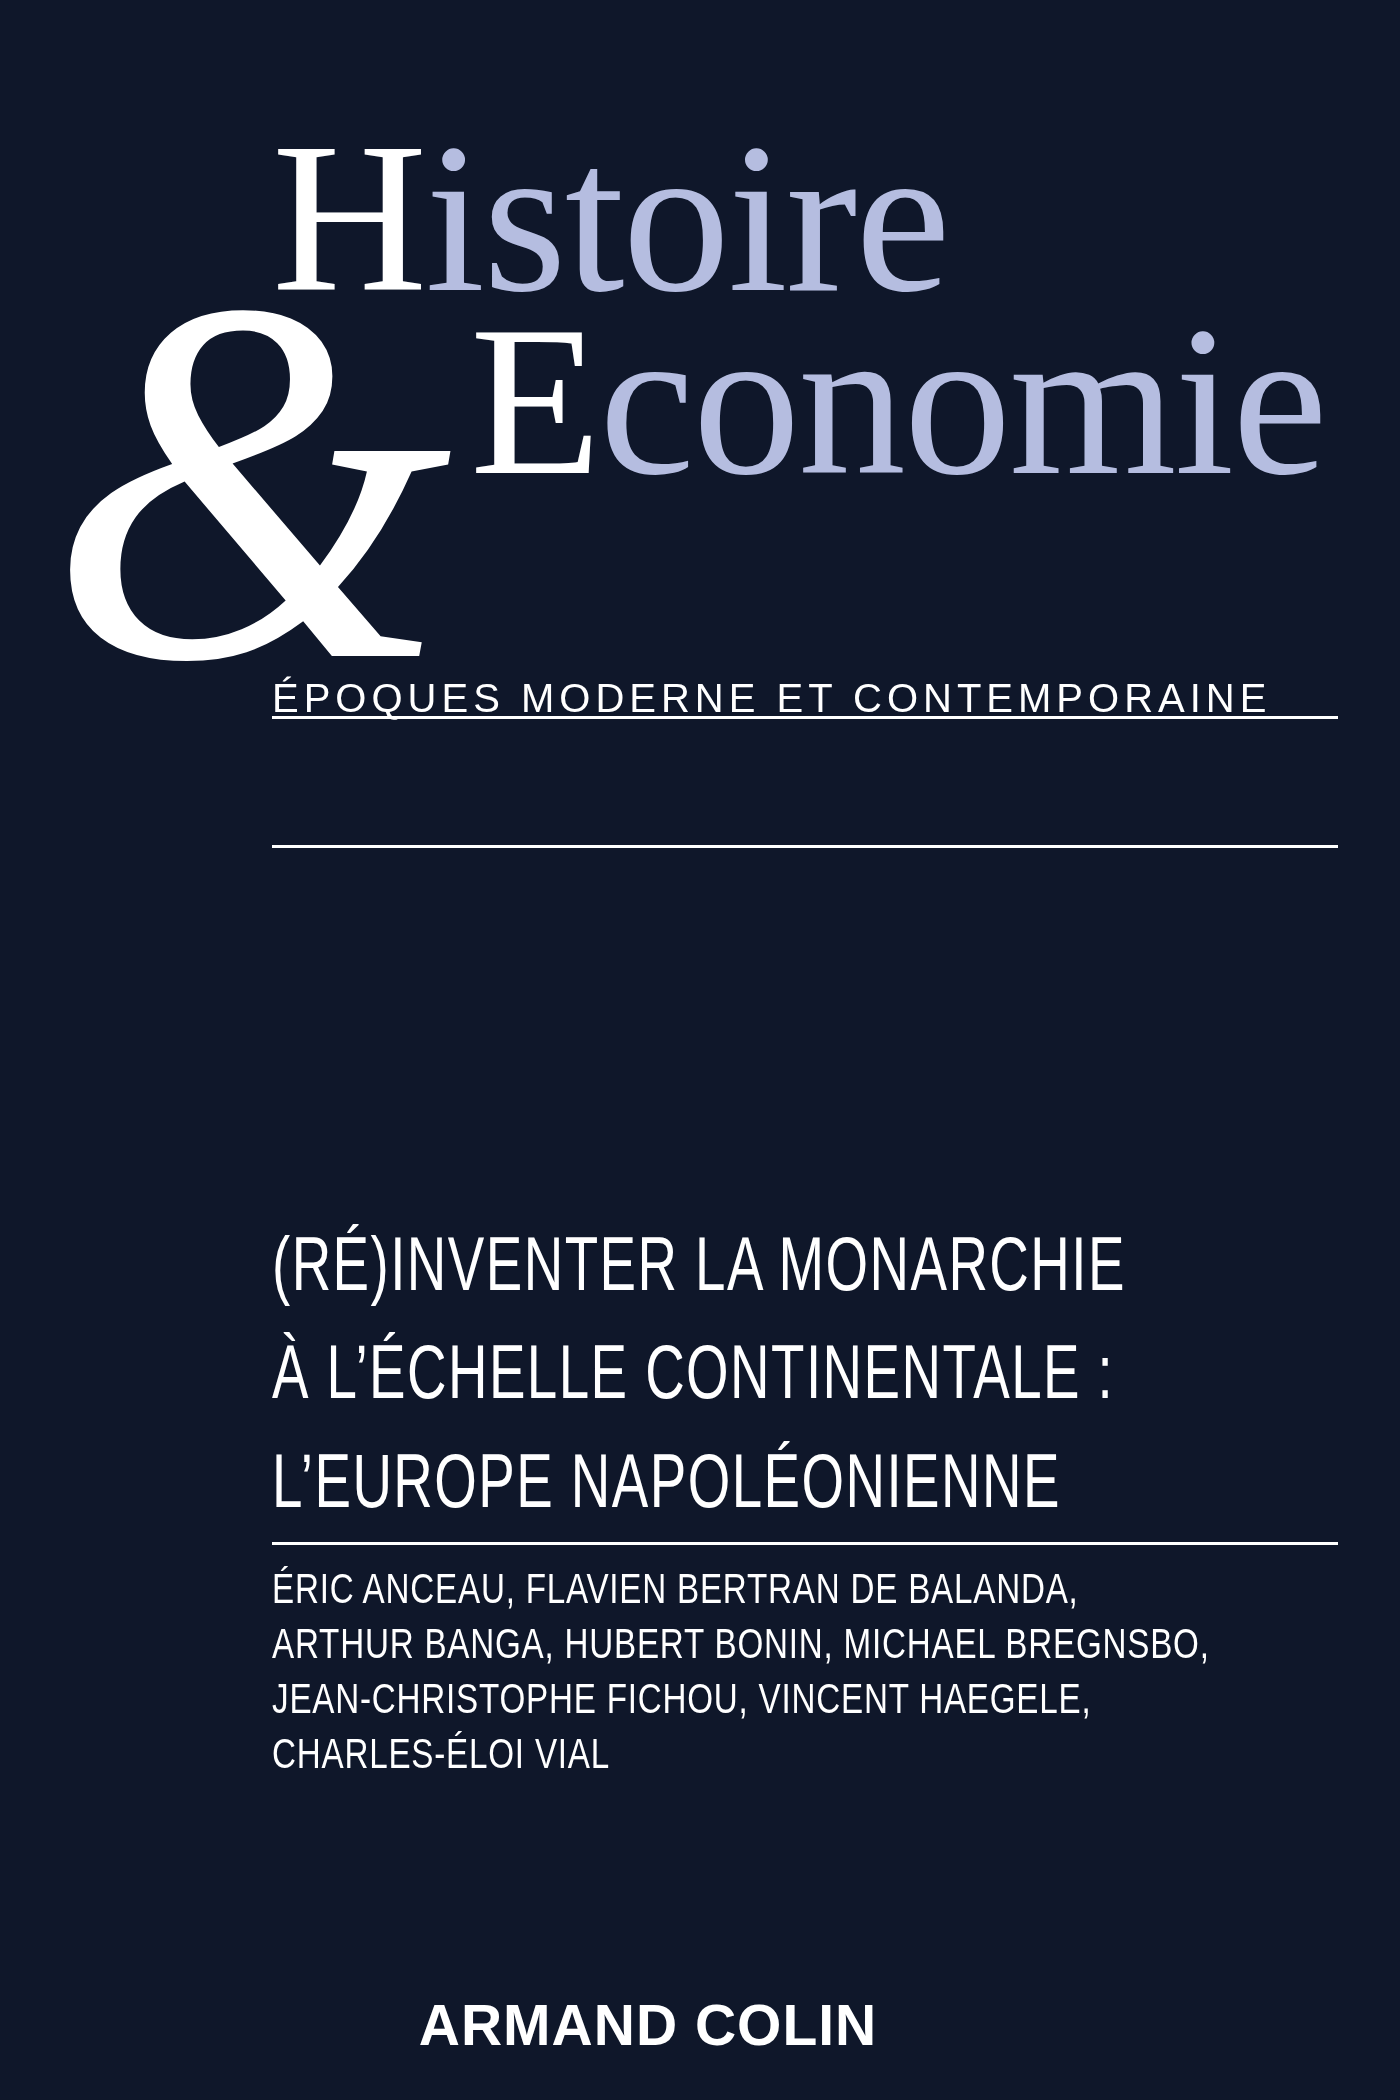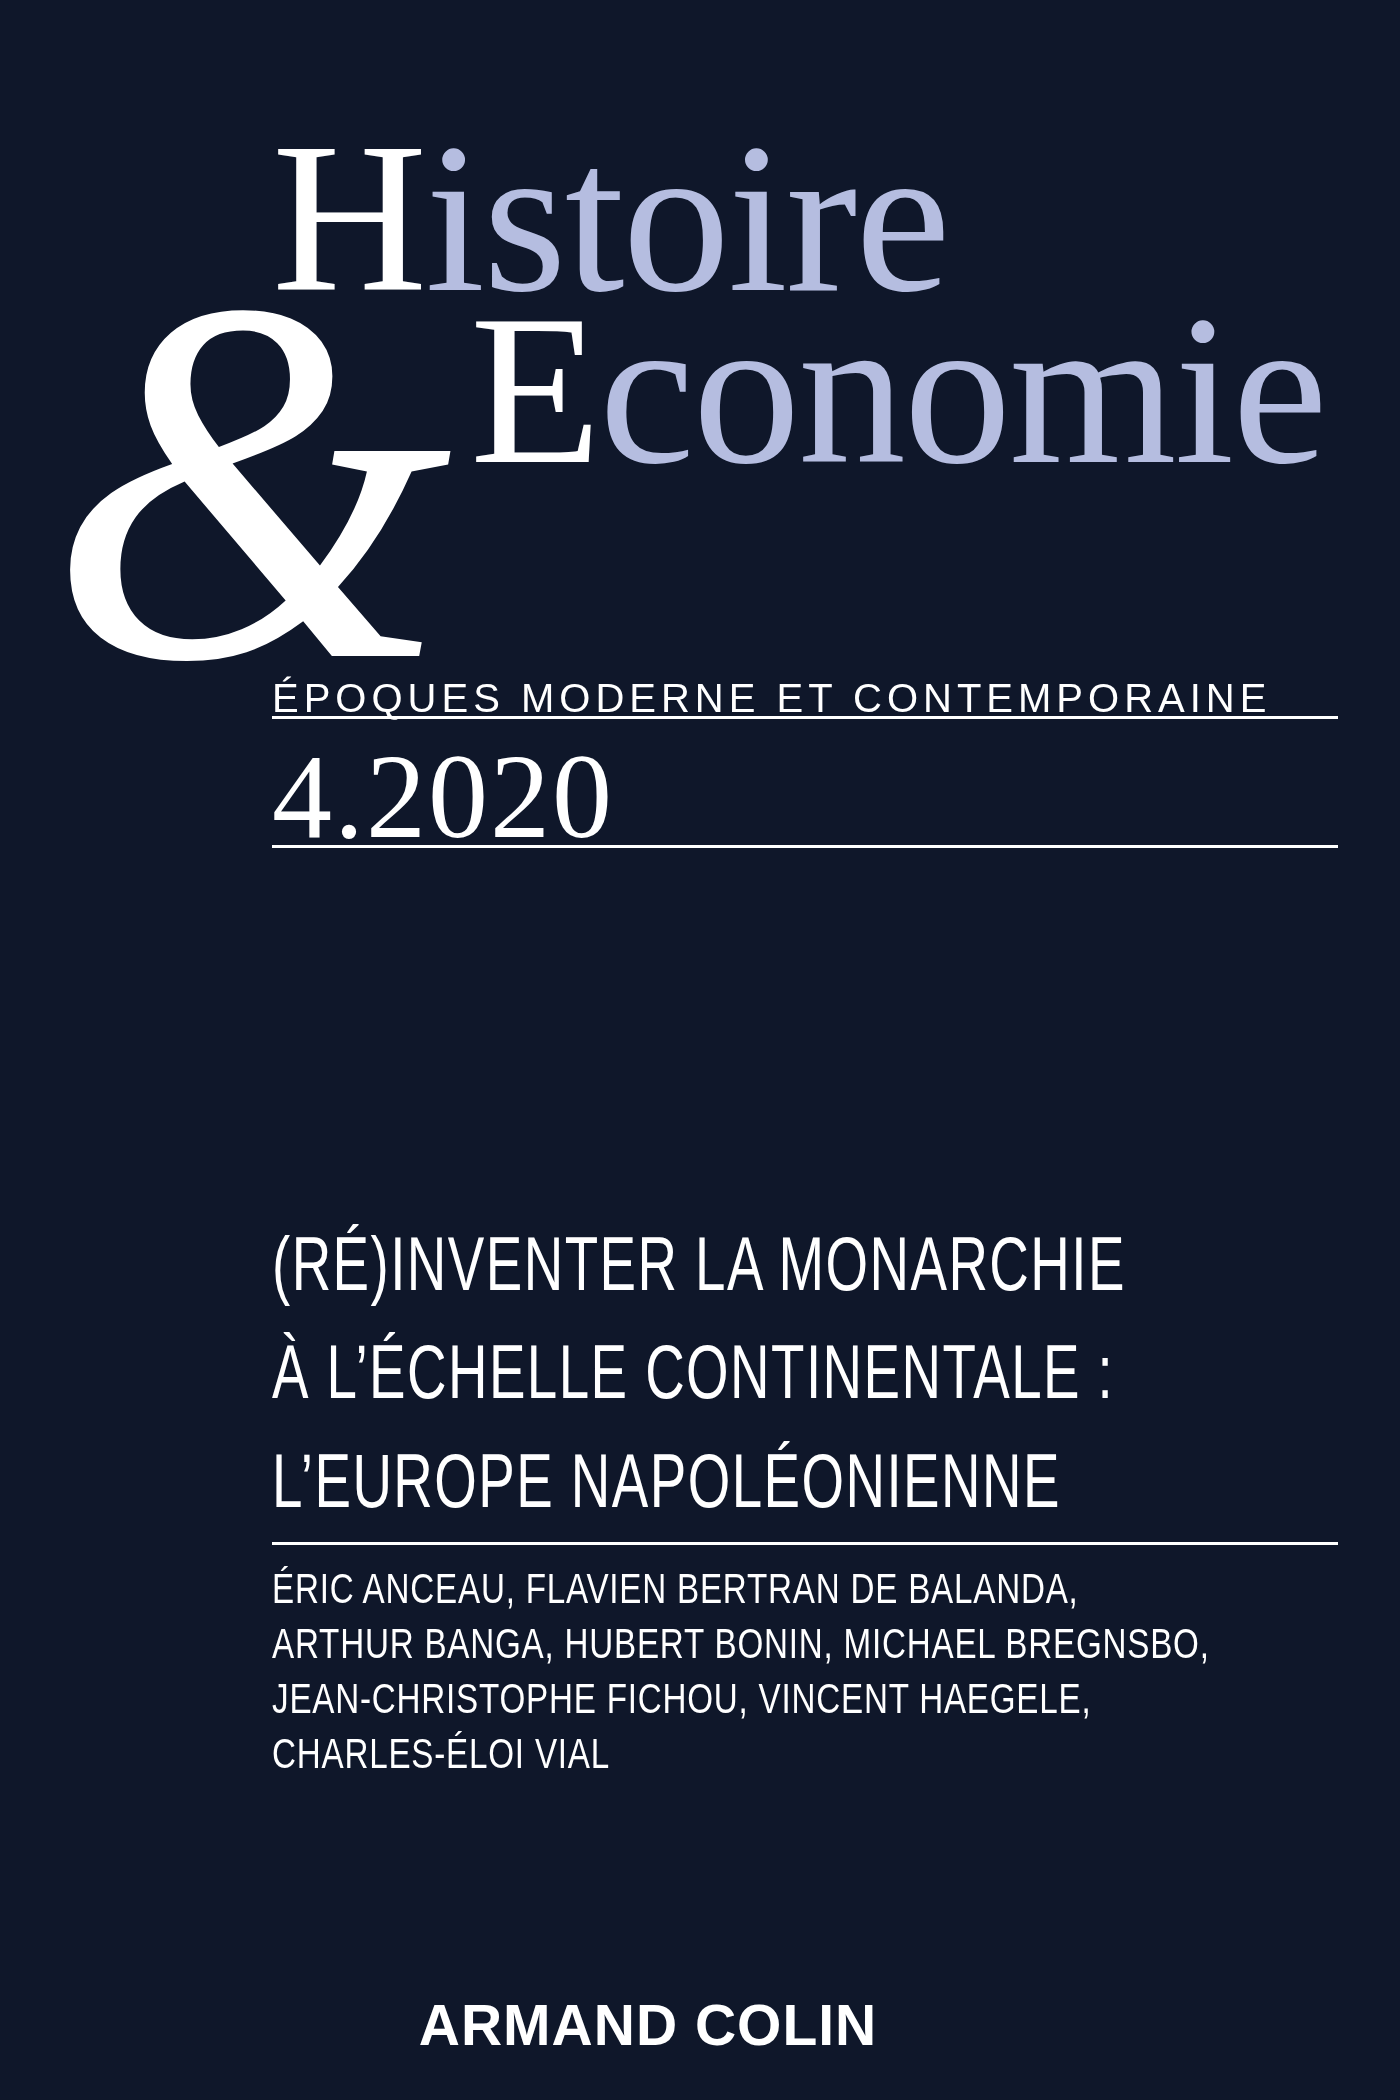--- a/index.html
+++ b/index.html
@@ -16,21 +16,21 @@
     position:absolute;
     font-family:"Liberation Serif", serif;
     font-size:215px;
     line-height:1;
     white-space:nowrap;
     letter-spacing:-2px;
   }
   .logo-line .cap{color:#ffffff;}
   .logo-line .rest{color:#b5bde0;}
   #logo-histoire{left:272px;top:110px;}
-  #logo-economie{left:470px;top:282px;}
+  #logo-economie{left:470px;top:293px;}
   #logo-societe{left:395px;top:458px;}
   #logo-amp{
     position:absolute;
     left:48px;top:221px;
     font-family:"Liberation Serif", serif;
     font-style:italic;
     font-size:520px;
     line-height:1;
     color:#ffffff;
   }
@@ -121,21 +121,20 @@
 
   <div class="logo-line" id="logo-economie">
     <span class="cap">E</span><span class="rest">conomie</span>
   </div>
 
 
   <div id="subtitle">ÉPOQUES MODERNE ET CONTEMPORAINE</div>
 
   <div class="rule" id="rule-subtitle"></div>
 
-  <div id="issue-number">4.2020</div>
 
   <div class="rule" id="rule-issue"></div>
 
   <div class="dossier-title-line" id="dossier-line-1">(RÉ)INVENTER LA MONARCHIE</div>
   <div class="dossier-title-line" id="dossier-line-2">À L’ÉCHELLE CONTINENTALE :</div>
   <div class="dossier-title-line" id="dossier-line-3">L’EUROPE NAPOLÉONIENNE</div>
 
   <div class="rule" id="rule-dossier"></div>
 
   <div id="authors">

